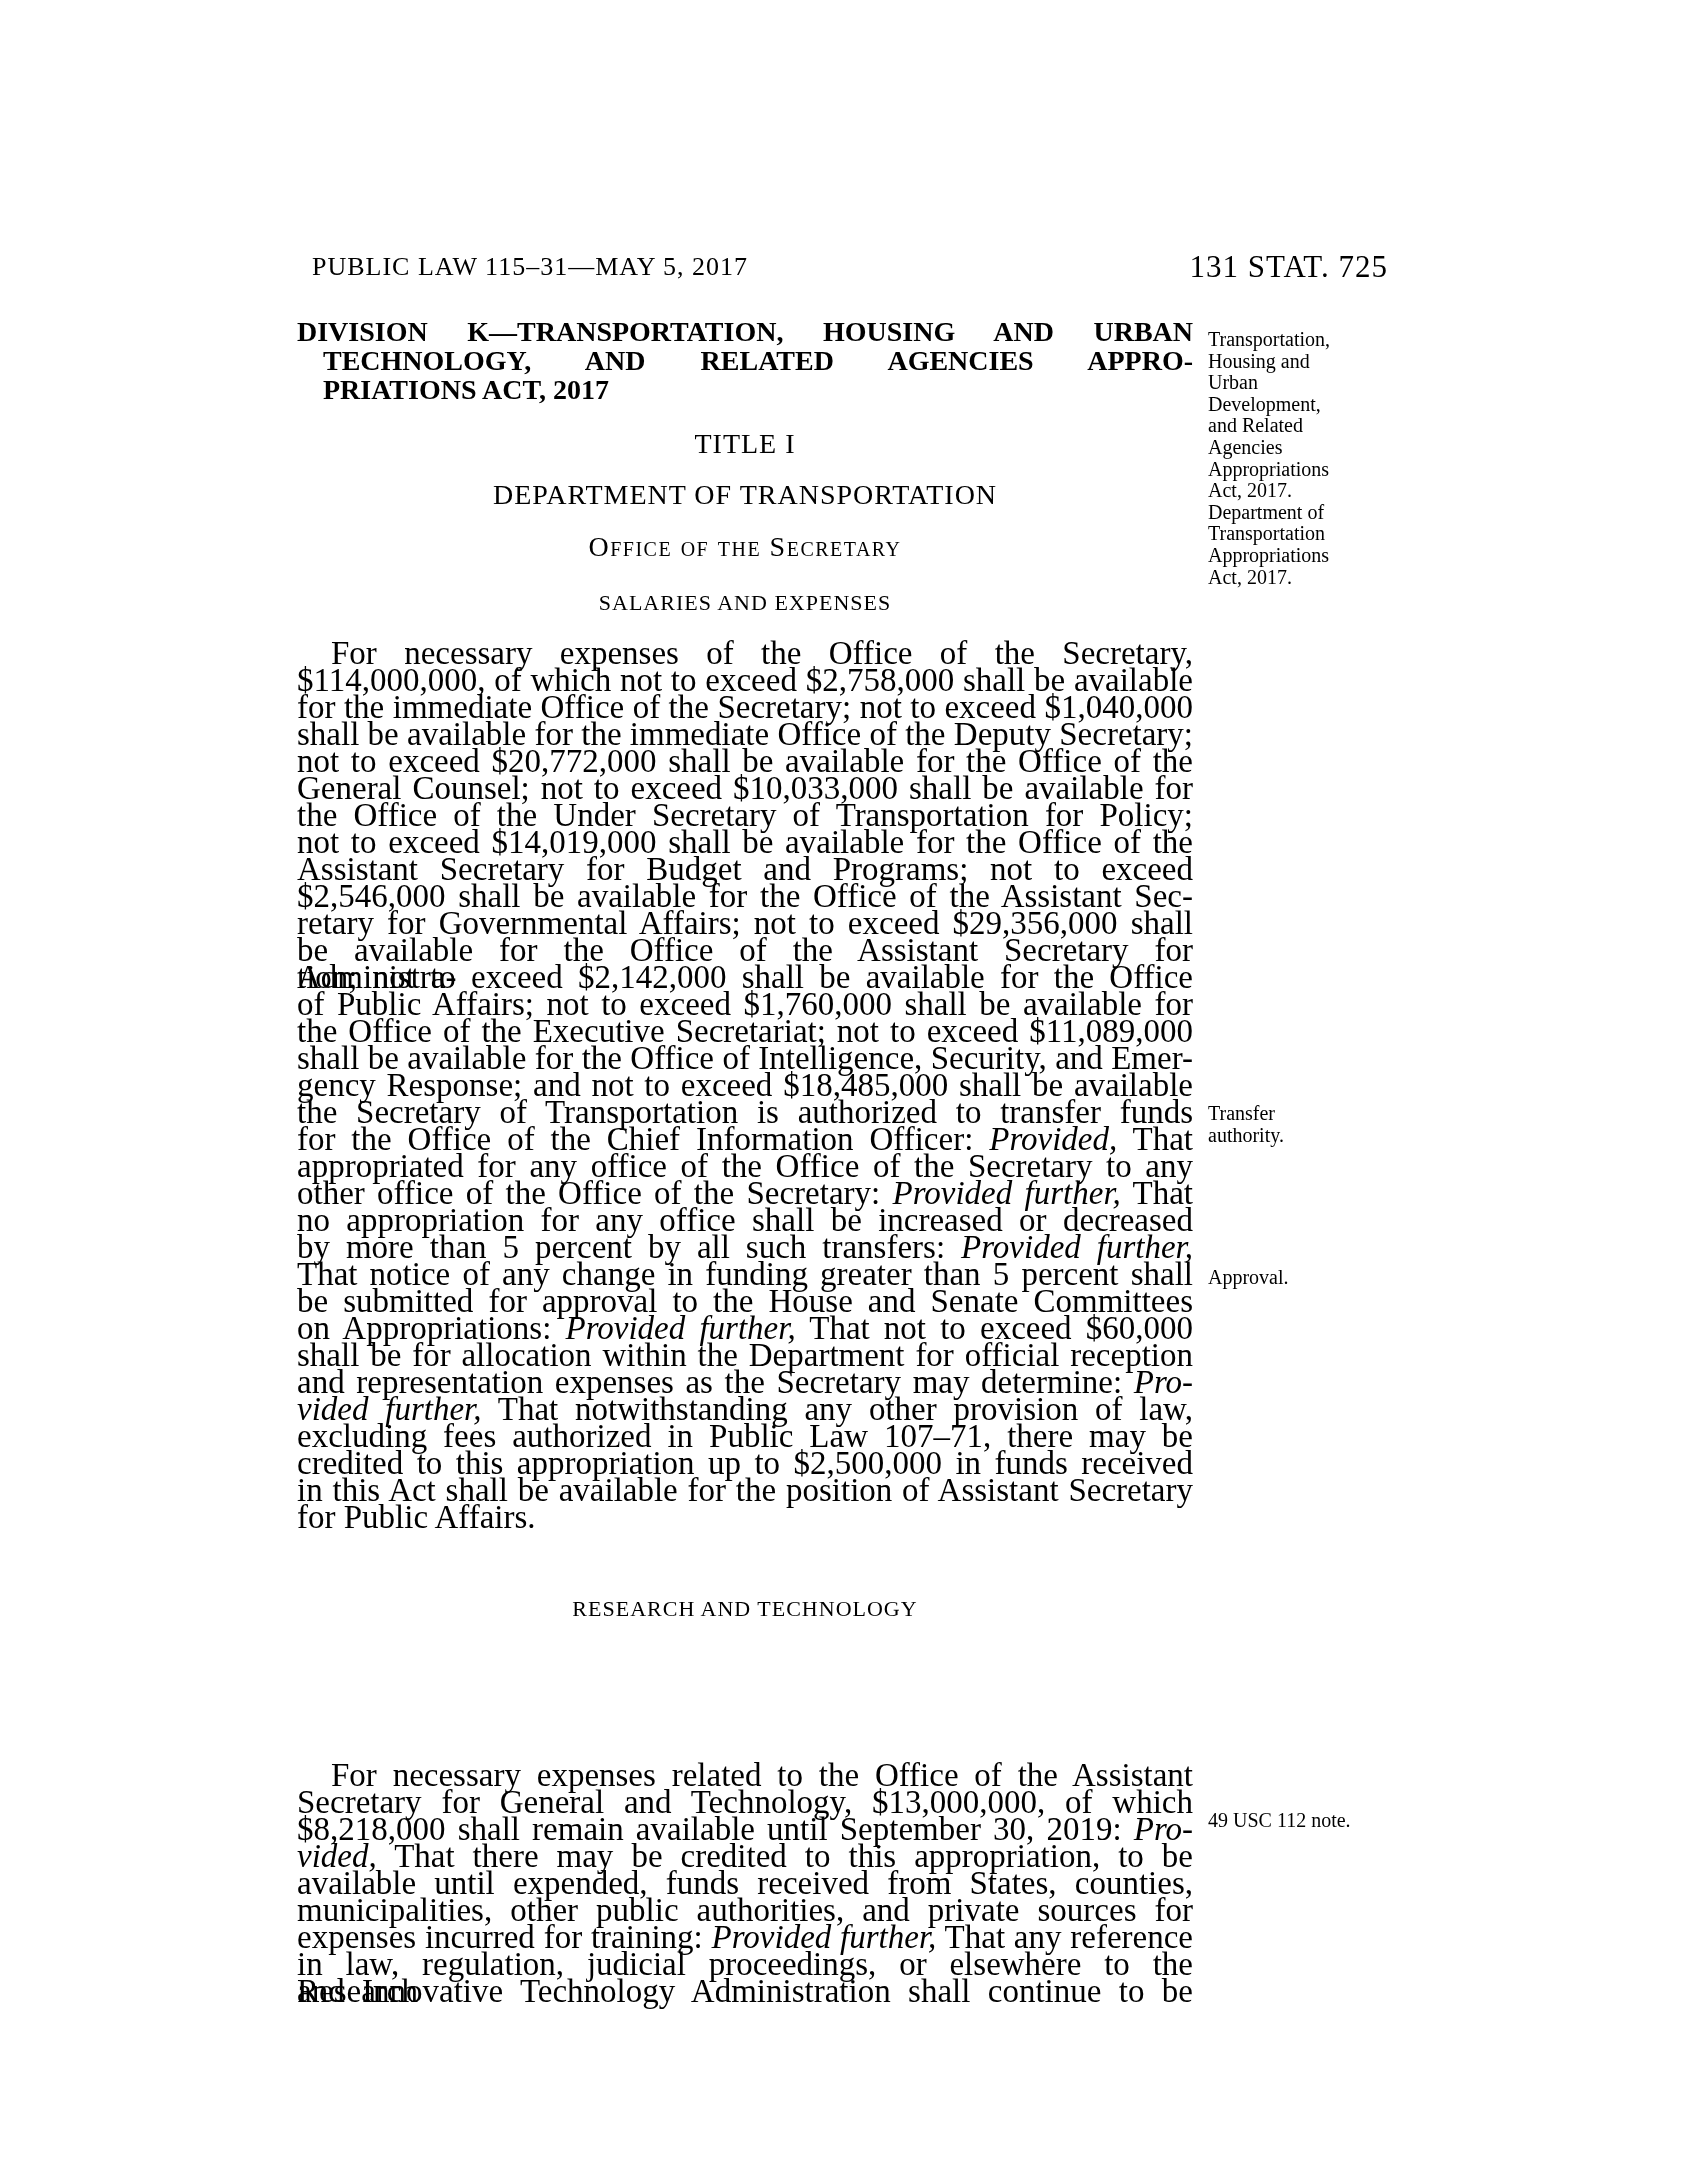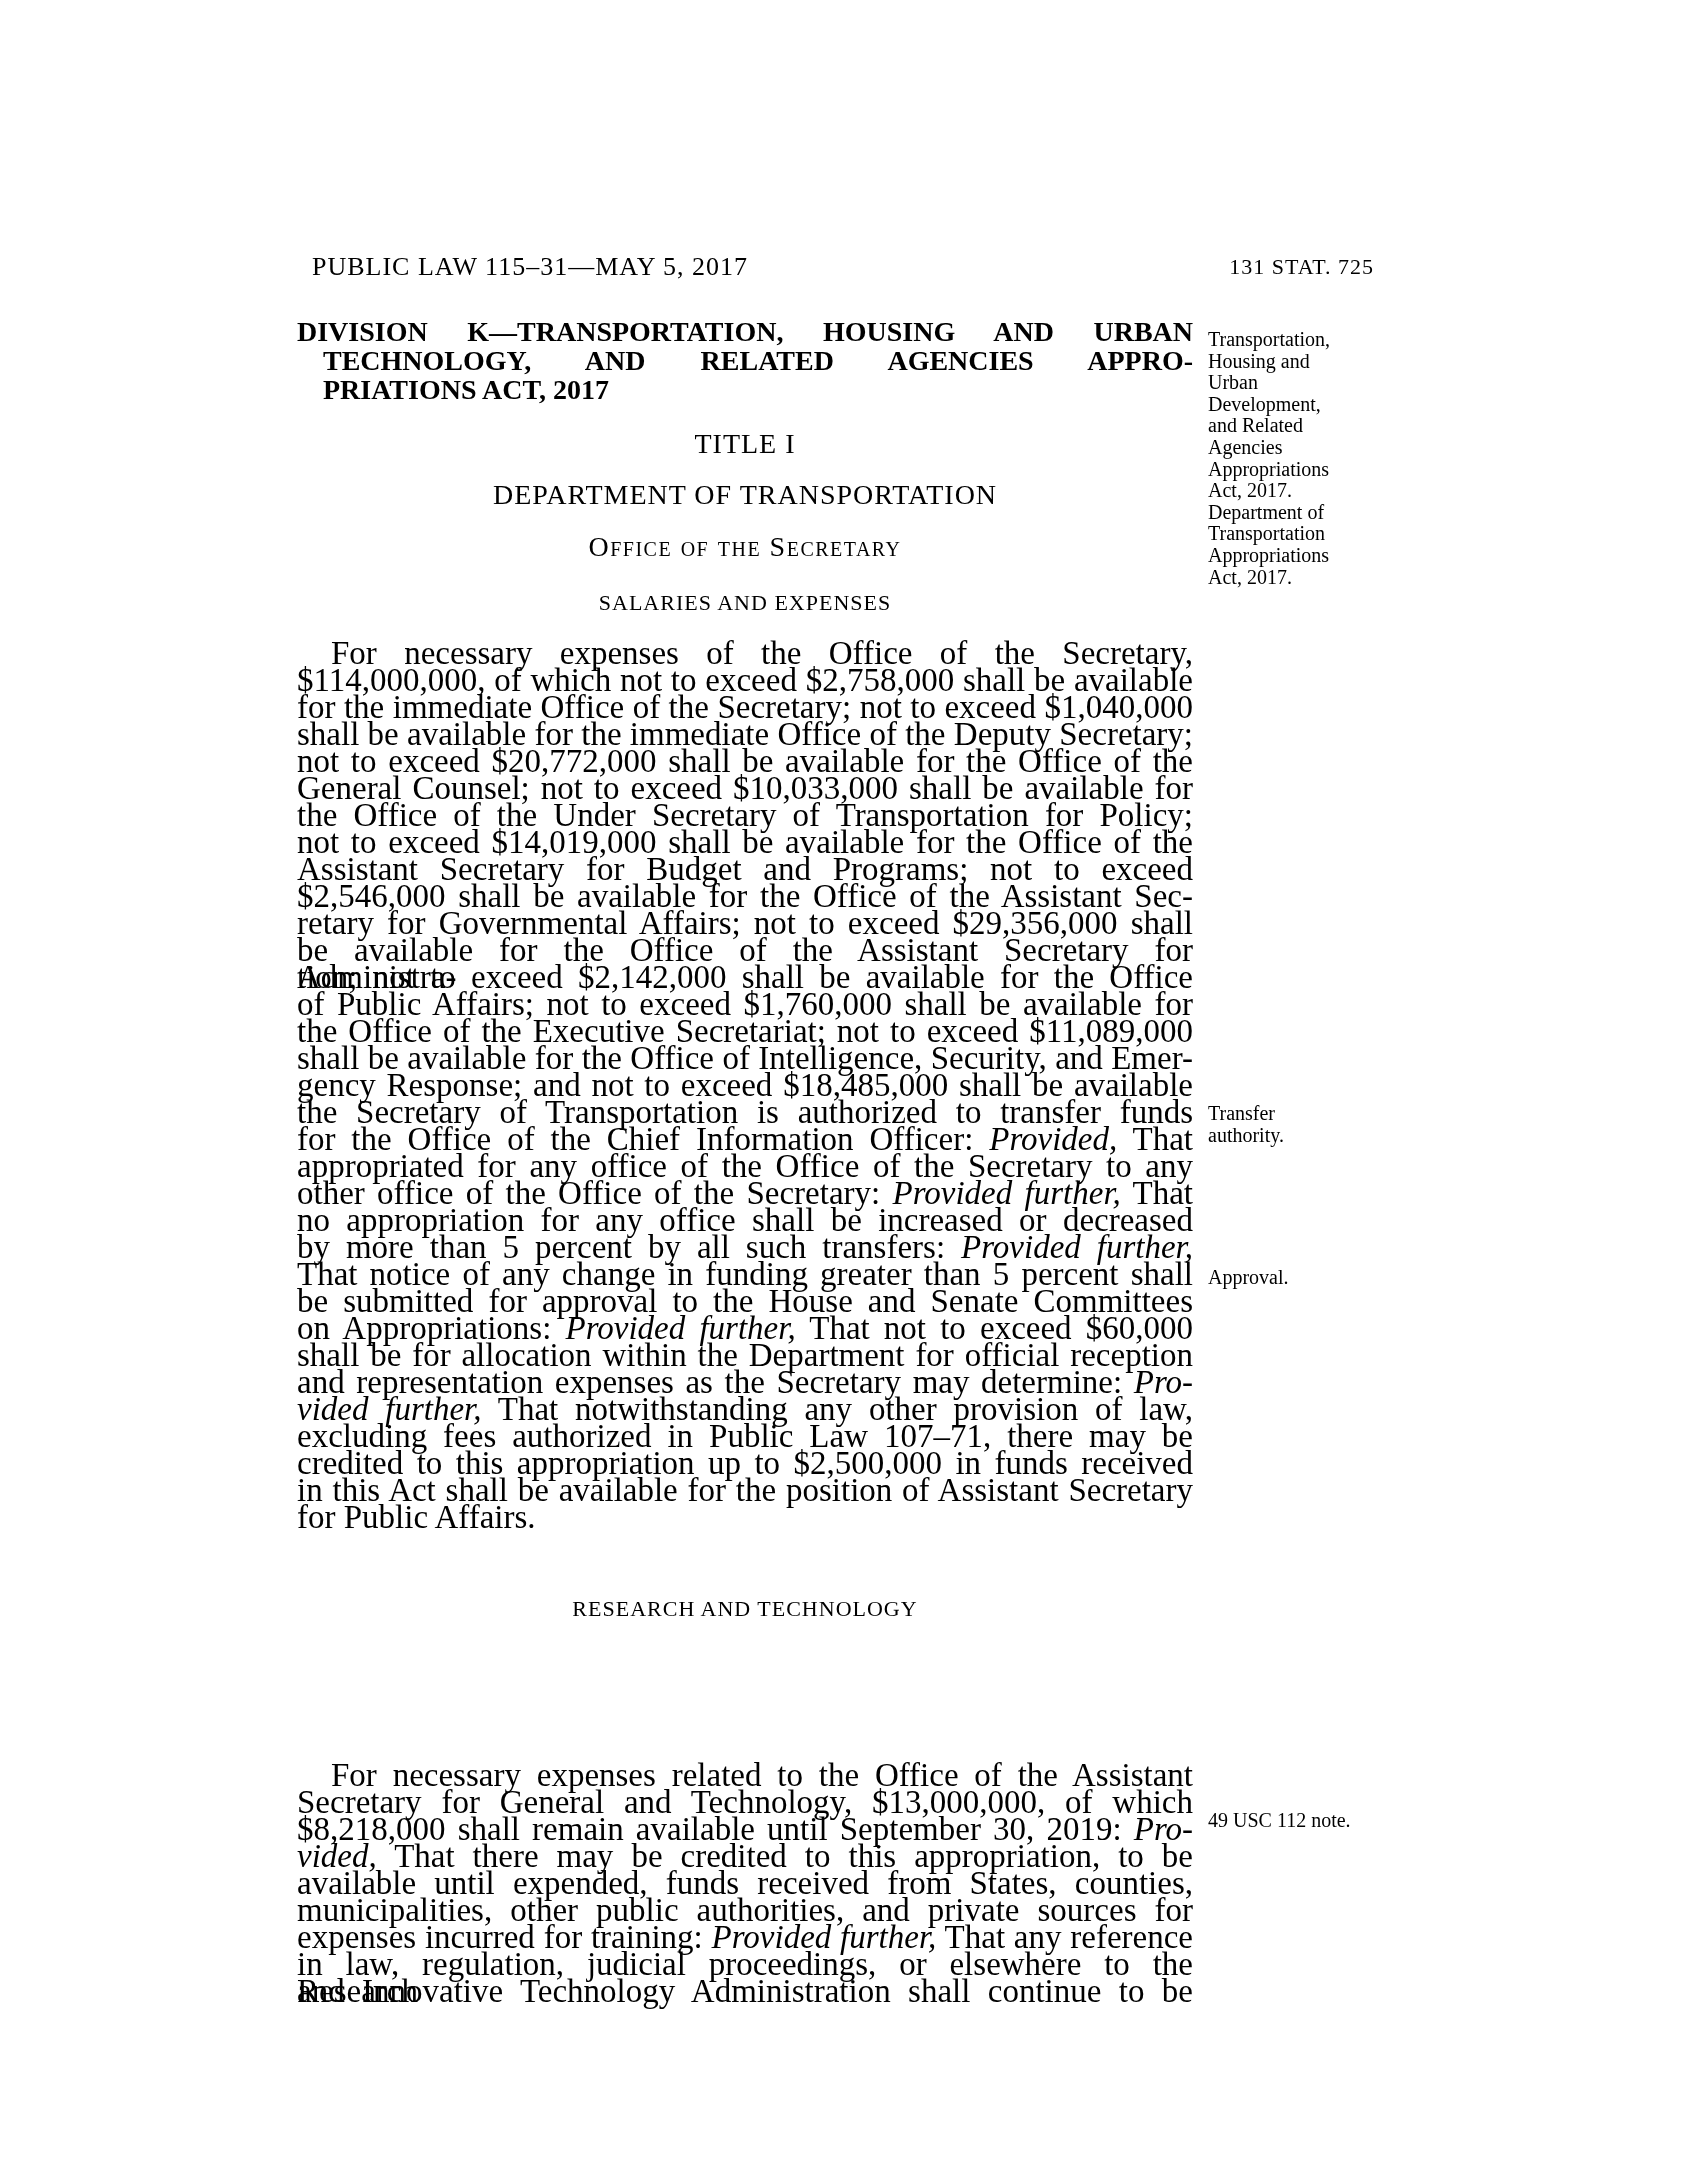--- a/index.html
+++ b/index.html
@@ -10,22 +10,22 @@
     color:#000;
     font-family:"Liberation Serif","DejaVu Serif",serif;
     overflow:hidden;
   }
   
   .running-head{
     position:absolute;top:251px;left:312px;
     font-size:26px;line-height:32px;letter-spacing:1px;white-space:nowrap;
   }
   .stat-number{
-    position:absolute;top:251px;right:309px;
-    font-size:22px;line-height:32px;letter-spacing:1px;white-space:nowrap;
+    position:absolute;top:251px;right:295px;
+    font-size:31px;line-height:32px;letter-spacing:1px;white-space:nowrap;
   }
   
   .col{position:absolute;left:297px;width:896px;}
   
   .division{top:317px;font-weight:bold;font-size:28px;line-height:29px;}
   .division .dl{text-align:justify;text-align-last:justify;}
   .division .dl.ind{padding-left:26px;}
   .division .dl.noj{text-align-last:left;}
   
   .chead{text-align:center;}

